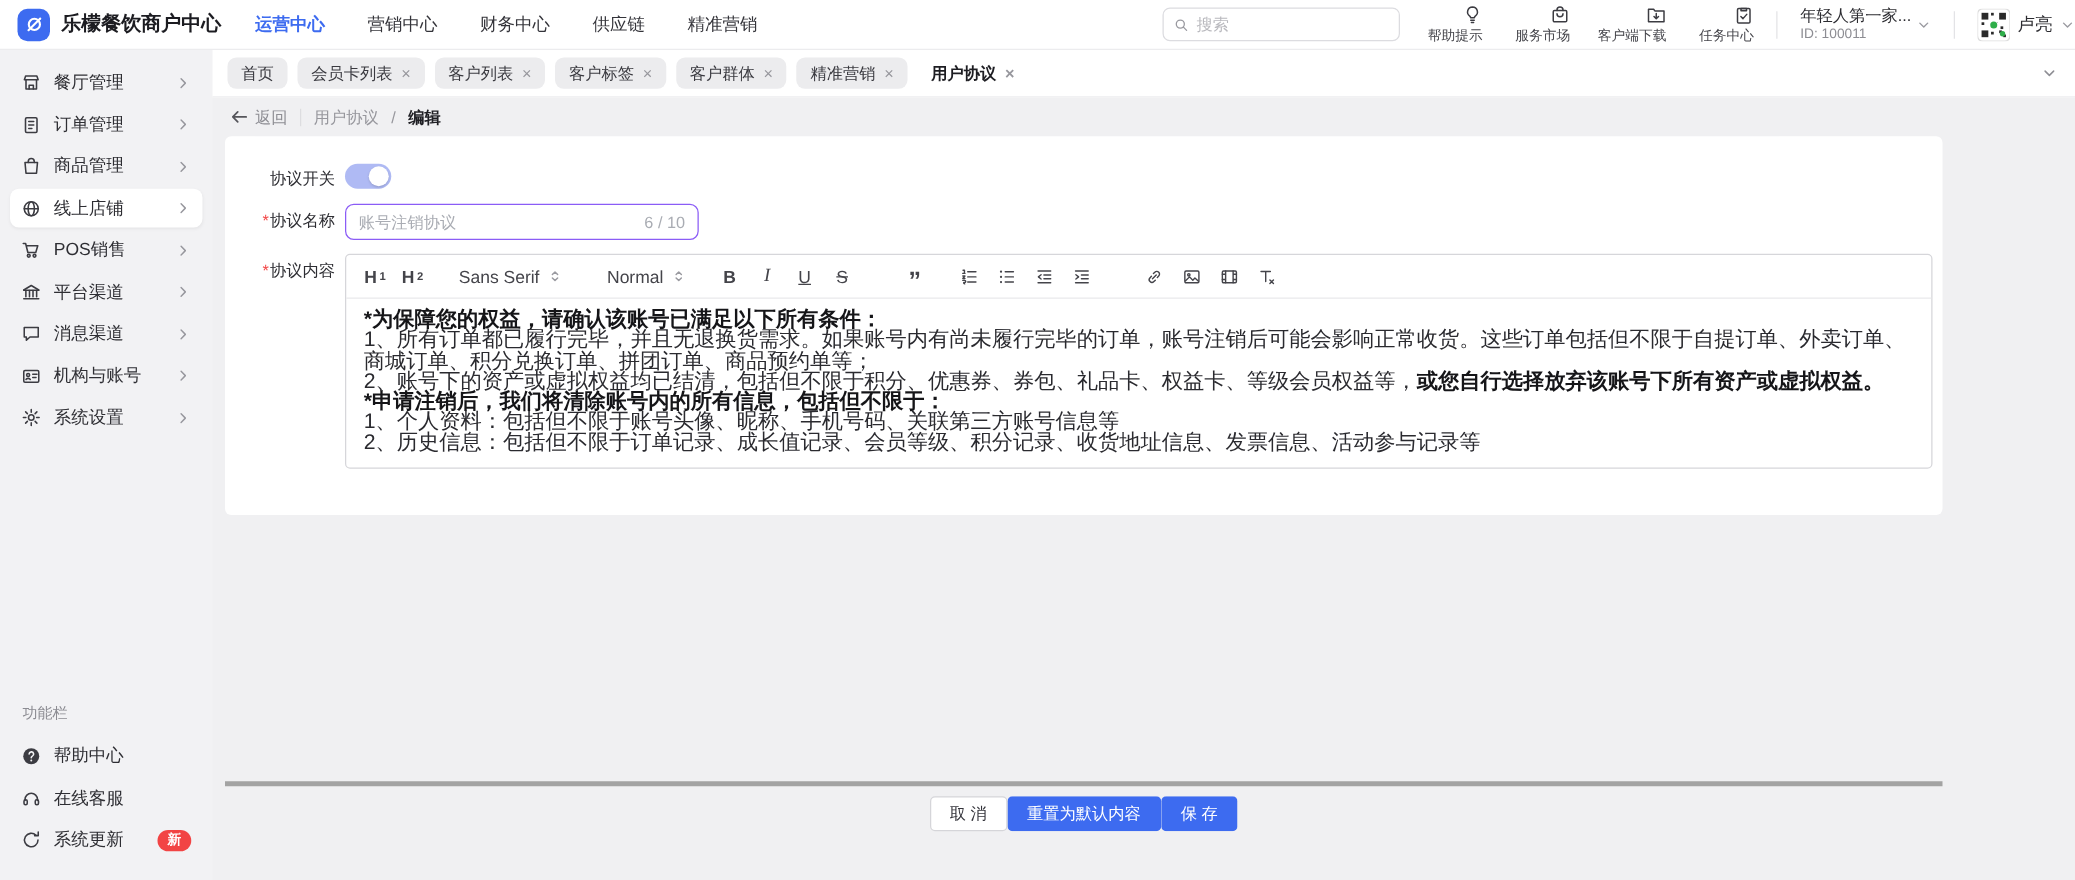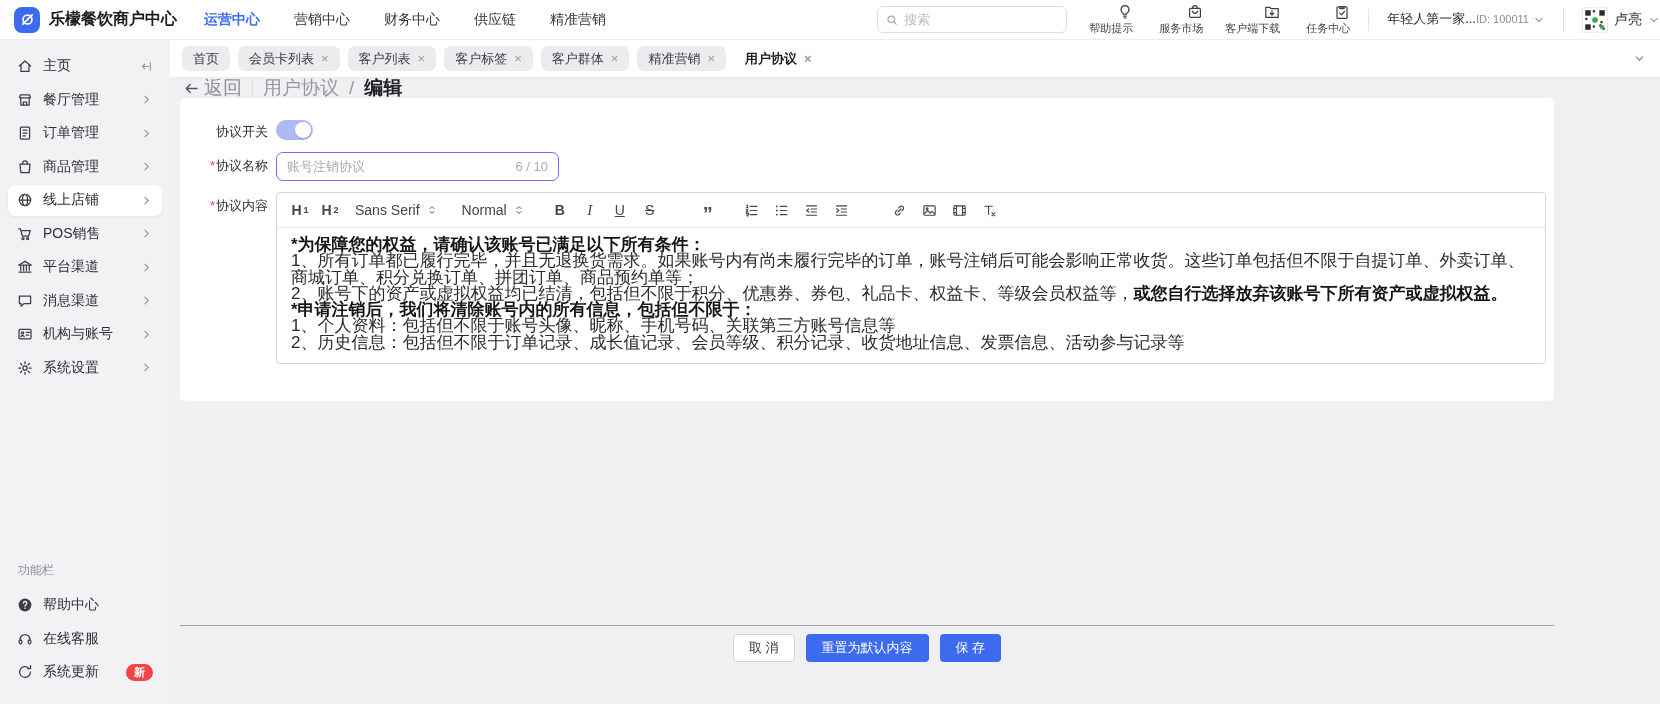--- a/index.html
+++ b/index.html
@@ -23,21 +23,21 @@
   .search-box { width:190px; height:27px; border:1px solid #dcdce0; border-radius:6px; background:#fff;
     display:flex; align-items:center; padding:0 8px; gap:6px; color:#b3b3b8; }
   .search-box input { border:none; outline:none; width:100%; font-size:13px; color:#333; background:transparent;
     font-family:inherit; }
   .search-box input::placeholder { color:#b9b9be; }
   .quick-actions { display:flex; align-items:flex-start; gap:22px; }
   .qa { display:flex; flex-direction:column; align-items:flex-end; gap:1px; color:#3c3c42; cursor:pointer; min-width:48px; }
   .qa .qa-label { font-size:11px; color:#45454b; white-space:nowrap; }
   .v-div { width:1px; height:22px; background:#e3e3e6; }
   .account { display:flex; align-items:center; gap:4px; cursor:pointer; }
-  .account-lines { display:flex; flex-direction:row; align-items:center; line-height:1.25; }
+  .account-lines { display:flex; flex-direction:column; align-items:flex-start; line-height:1.25; }
   .account-name { font-size:13px; color:#2c2c31; }
   .account-id { font-size:11px; color:#8d8d93; }
   .user { display:flex; align-items:center; gap:6px; cursor:pointer; }
   .user-name { font-size:14px; color:#2c2c31; }
   .chev { color:#9a9aa0; display:flex; }
 
   
   .sidebar { position:absolute; top:40px; left:0; bottom:0; width:170px; background:#f2f2f4;
     display:flex; flex-direction:column; padding-top:8px; }
   .side-item { display:flex; align-items:center; gap:10px; height:31px; margin:2.5px 8px; padding:0 9px;
@@ -54,21 +54,21 @@
   
   .main { position:absolute; top:40px; left:170px; right:0; bottom:0; display:flex; flex-direction:column; }
   .tabbar { height:38px; background:#fff; border-bottom:1px solid #ededef; display:flex; align-items:center;
     gap:8px; padding:0 10px 0 12px; }
   .tab { display:flex; align-items:center; gap:7px; background:#ececee; border-radius:7px; height:25px;
     padding:0 11px; font-size:13px; color:#3a3a40; cursor:pointer; white-space:nowrap; }
   .tab .tab-x { color:#97979d; font-size:13px; line-height:1; }
   .tab.active { background:#fff; font-weight:bold; color:#1d1d22; }
   .tab-overflow { margin-left:auto; display:flex; align-items:center; justify-content:center;
     width:22px; height:22px; color:#8e8e94; cursor:pointer; }
-  .breadcrumb { height:20px; display:flex; align-items:center; gap:10px; padding:0 14px; font-size:19px; color:#97979d; }
+  .breadcrumb { height:31px; display:flex; align-items:center; gap:10px; padding:0 14px; font-size:13px; color:#97979d; }
   .bc-back { display:flex; align-items:center; gap:5px; color:#8e8e94; cursor:pointer; }
   .bc-back .chev { color:#55555b; }
   .bc-div { width:1px; height:14px; background:#dddde0; }
   .bc-current { color:#1f1f24; font-weight:bold; }
 
   .card { background:#fff; border-radius:5px; margin-left:10px; width:1374px; padding:20px 8px 26px 0; }
   .form-row { display:flex; align-items:flex-start; margin-bottom:11px; }
   .form-label { width:96px; flex:0 0 auto; text-align:right; font-size:13px; color:#2e2e33; padding-top:5px; padding-right:8px; white-space:nowrap; }
   .req { color:var(--red); margin-right:1px; }
   .toggle { width:37px; height:20px; border-radius:10px; background:var(--toggleOn); position:relative; cursor:pointer; margin-top:2px; }
@@ -88,22 +88,22 @@
   .tb.italic { font-style:italic; font-family:"Liberation Serif", serif; font-size:15px; }
   .tb.underline { text-decoration:underline; }
   .tb.strike { text-decoration:line-through; }
   .tb.quote { font-size:20px; font-weight:bold; padding-top:8px; }
   .tb.dropdown { min-width:0; gap:6px; color:#44444a; font-size:14px; }
   .tb.dropdown .dd-label { white-space:nowrap; }
   .editor-body { padding:9px 14px 12px; font-size:17px; line-height:16.3px; color:#2a2a2f; }
   .ed-line b { color:#151518; }
 
   .content-body { flex:1; }
-  .footerbar { border-top:1px solid #a3a3a3; margin-left:10px; width:1374px; padding-top:8px;
-    display:flex; justify-content:center; gap:11px; height:79px; }
+  .footerbar { border-top:4px solid #a3a3a3; margin-left:10px; width:1374px; padding-top:8px;
+    display:flex; justify-content:center; gap:0; height:79px; }
   .btn { height:28px; border-radius:4px; font-size:13px; padding:0 15px; cursor:pointer; border:1px solid transparent;
     font-family:inherit; white-space:nowrap; }
   .btn-plain { background:#fff; border-color:#d5d5d9; color:#33333a; }
   .btn-primary { background:var(--primary); color:#fff; }
 </style>
 </head>
 <body>
 
 <div class="window">
 
@@ -216,34 +216,20 @@
           </span>
       </div>
     </div>
   </div>
 
   <div class="sidebar">
     <div id="side-items">
         <div class="side-item">
           <span class="s-icon">
             <svg viewBox="0 0 16 16" width="16" height="16" fill="none" stroke="currentColor" stroke-width="1.25" stroke-linecap="round" stroke-linejoin="round">
-              <path d="M2.4 8L8 3l5.6 5"></path>
-              <path d="M4 6.8V13.4h8V6.8"></path>
-            </svg>
-          </span>
-          <span class="s-label">主页</span>
-          <span class="s-chev">
-            <svg viewBox="0 0 16 16" width="13" height="13" fill="none" stroke="currentColor" stroke-width="1.4" stroke-linecap="round" stroke-linejoin="round">
-              <path d="M12.8 3.5v9M10.5 8H3M5.8 5.2L3 8l2.8 2.8"></path>
-            </svg>
-          </span>
-        </div>
-        <div class="side-item">
-          <span class="s-icon">
-            <svg viewBox="0 0 16 16" width="16" height="16" fill="none" stroke="currentColor" stroke-width="1.25" stroke-linecap="round" stroke-linejoin="round">
               <path d="M3.5 2.8h9l1 3h-11z"></path>
               <path d="M3.8 5.8v7.4h8.4V5.8"></path>
               <path d="M6.3 13.2v-3h3.4v3"></path>
             </svg>
           </span>
           <span class="s-label">餐厅管理</span>
           <span class="s-chev">
             <svg viewBox="0 0 16 16" width="13" height="13" fill="none" stroke="currentColor" stroke-width="1.4" stroke-linecap="round" stroke-linejoin="round">
               <path d="M6 3.8l4.2 4.2L6 12.2"></path>
             </svg>
@@ -476,21 +462,21 @@
           <div class="editor">
             <div class="editor-toolbar" id="editor-toolbar">
                 <button class="tb h1" style="font-weight: bold;">
                   <span>H</span>
                   <sub>1</sub>
                 </button>
                 <button class="tb h2" style="font-weight: bold;">
                   <span>H</span>
                   <sub>2</sub>
                 </button>
-                <button class="tb fontfamily dropdown" style="margin: 0px 4px;">
+                <button class="tb fontfamily dropdown" style="margin: 0px 16px;">
                   <span class="dd-label">Sans Serif</span>
                   <span class="chev">
                     <svg viewBox="0 0 16 16" width="12" height="12" fill="none" stroke="currentColor" stroke-width="1.6" stroke-linecap="round" stroke-linejoin="round">
                       <path d="M5.2 6.2L8 3.4l2.8 2.8M5.2 9.8L8 12.6l2.8-2.8"></path>
                     </svg>
                   </span>
                 </button>
                 <button class="tb fontsize dropdown" style="margin: 0px 14px 0px 8px;">
                   <span class="dd-label">Normal</span>
                   <span class="chev">

